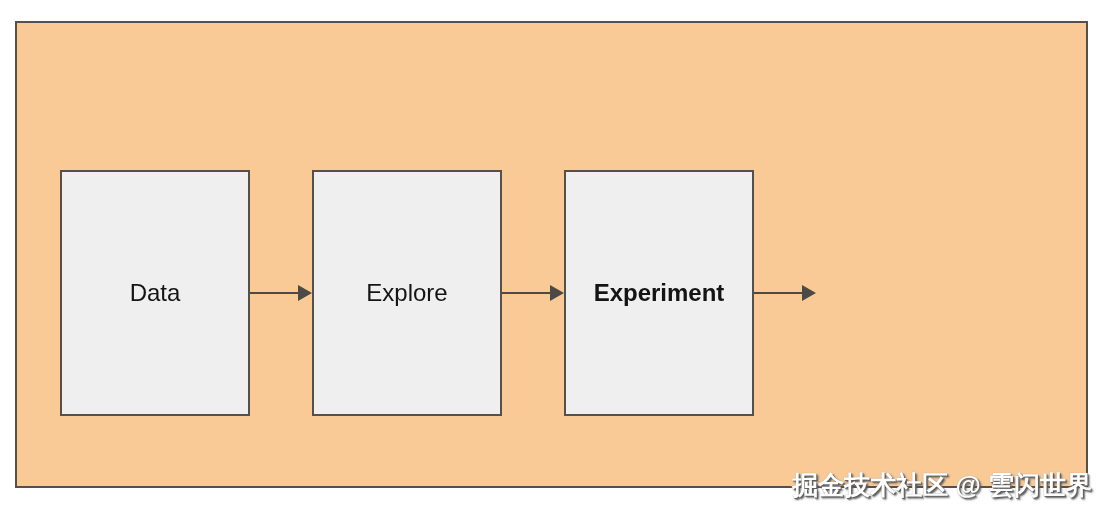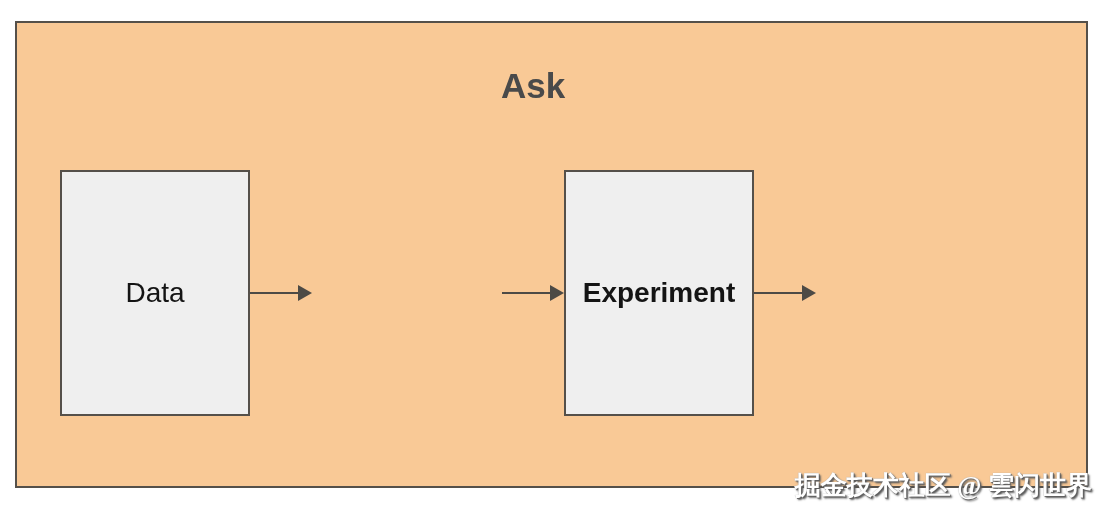--- a/index.html
+++ b/index.html
@@ -43,21 +43,21 @@
   .node{
     position:absolute;
     top:147px;
     width:190px;height:246px;
     box-sizing:border-box;
     background:var(--node-fill);
     border:2px solid var(--node-border);
     display:flex;
     align-items:center;
     justify-content:center;
-    font-size:28px;
+    font-size:24px;
     color:var(--node-text);
     text-align:center;
   }
   .node-0{left:43px;}
   .node-1{left:295px;}
   .node-2{left:547px;font-weight:bold;}
   .node-3{left:799px;}
   .connector{
     position:absolute;
     top:260px;
@@ -82,41 +82,42 @@
   }
   .watermark{
     position:absolute;
     right:8px;top:468px;
     font-size:26px;
     font-weight:bold;
     color:var(--watermark-color);
     text-shadow:2px 2px 2px #5a5a5a, 1px 1px 0 #777777, 0 0 1px #999999;
     white-space:nowrap;
     z-index:5;
-    font-family:Liberation Serif, serif;
   }
 </style>
 </head>
 <body>
 
 <div class="diagram-canvas">
 
   <div class="ask-container">
 
-    <div class="diagram-title">Ask</div>
 
     <div class="node node-0">
       <span>Data</span>
     </div>
 
     <div class="connector connector-0">
       <div class="connector-line"></div>
       <div class="connector-head"></div>
     </div>
 
+    <div class="node node-1">
+      <span>Explore</span>
+    </div>
 
     <div class="connector connector-1">
       <div class="connector-line"></div>
       <div class="connector-head"></div>
     </div>
 
     <div class="node node-2">
       <span>Experiment</span>
     </div>
 

